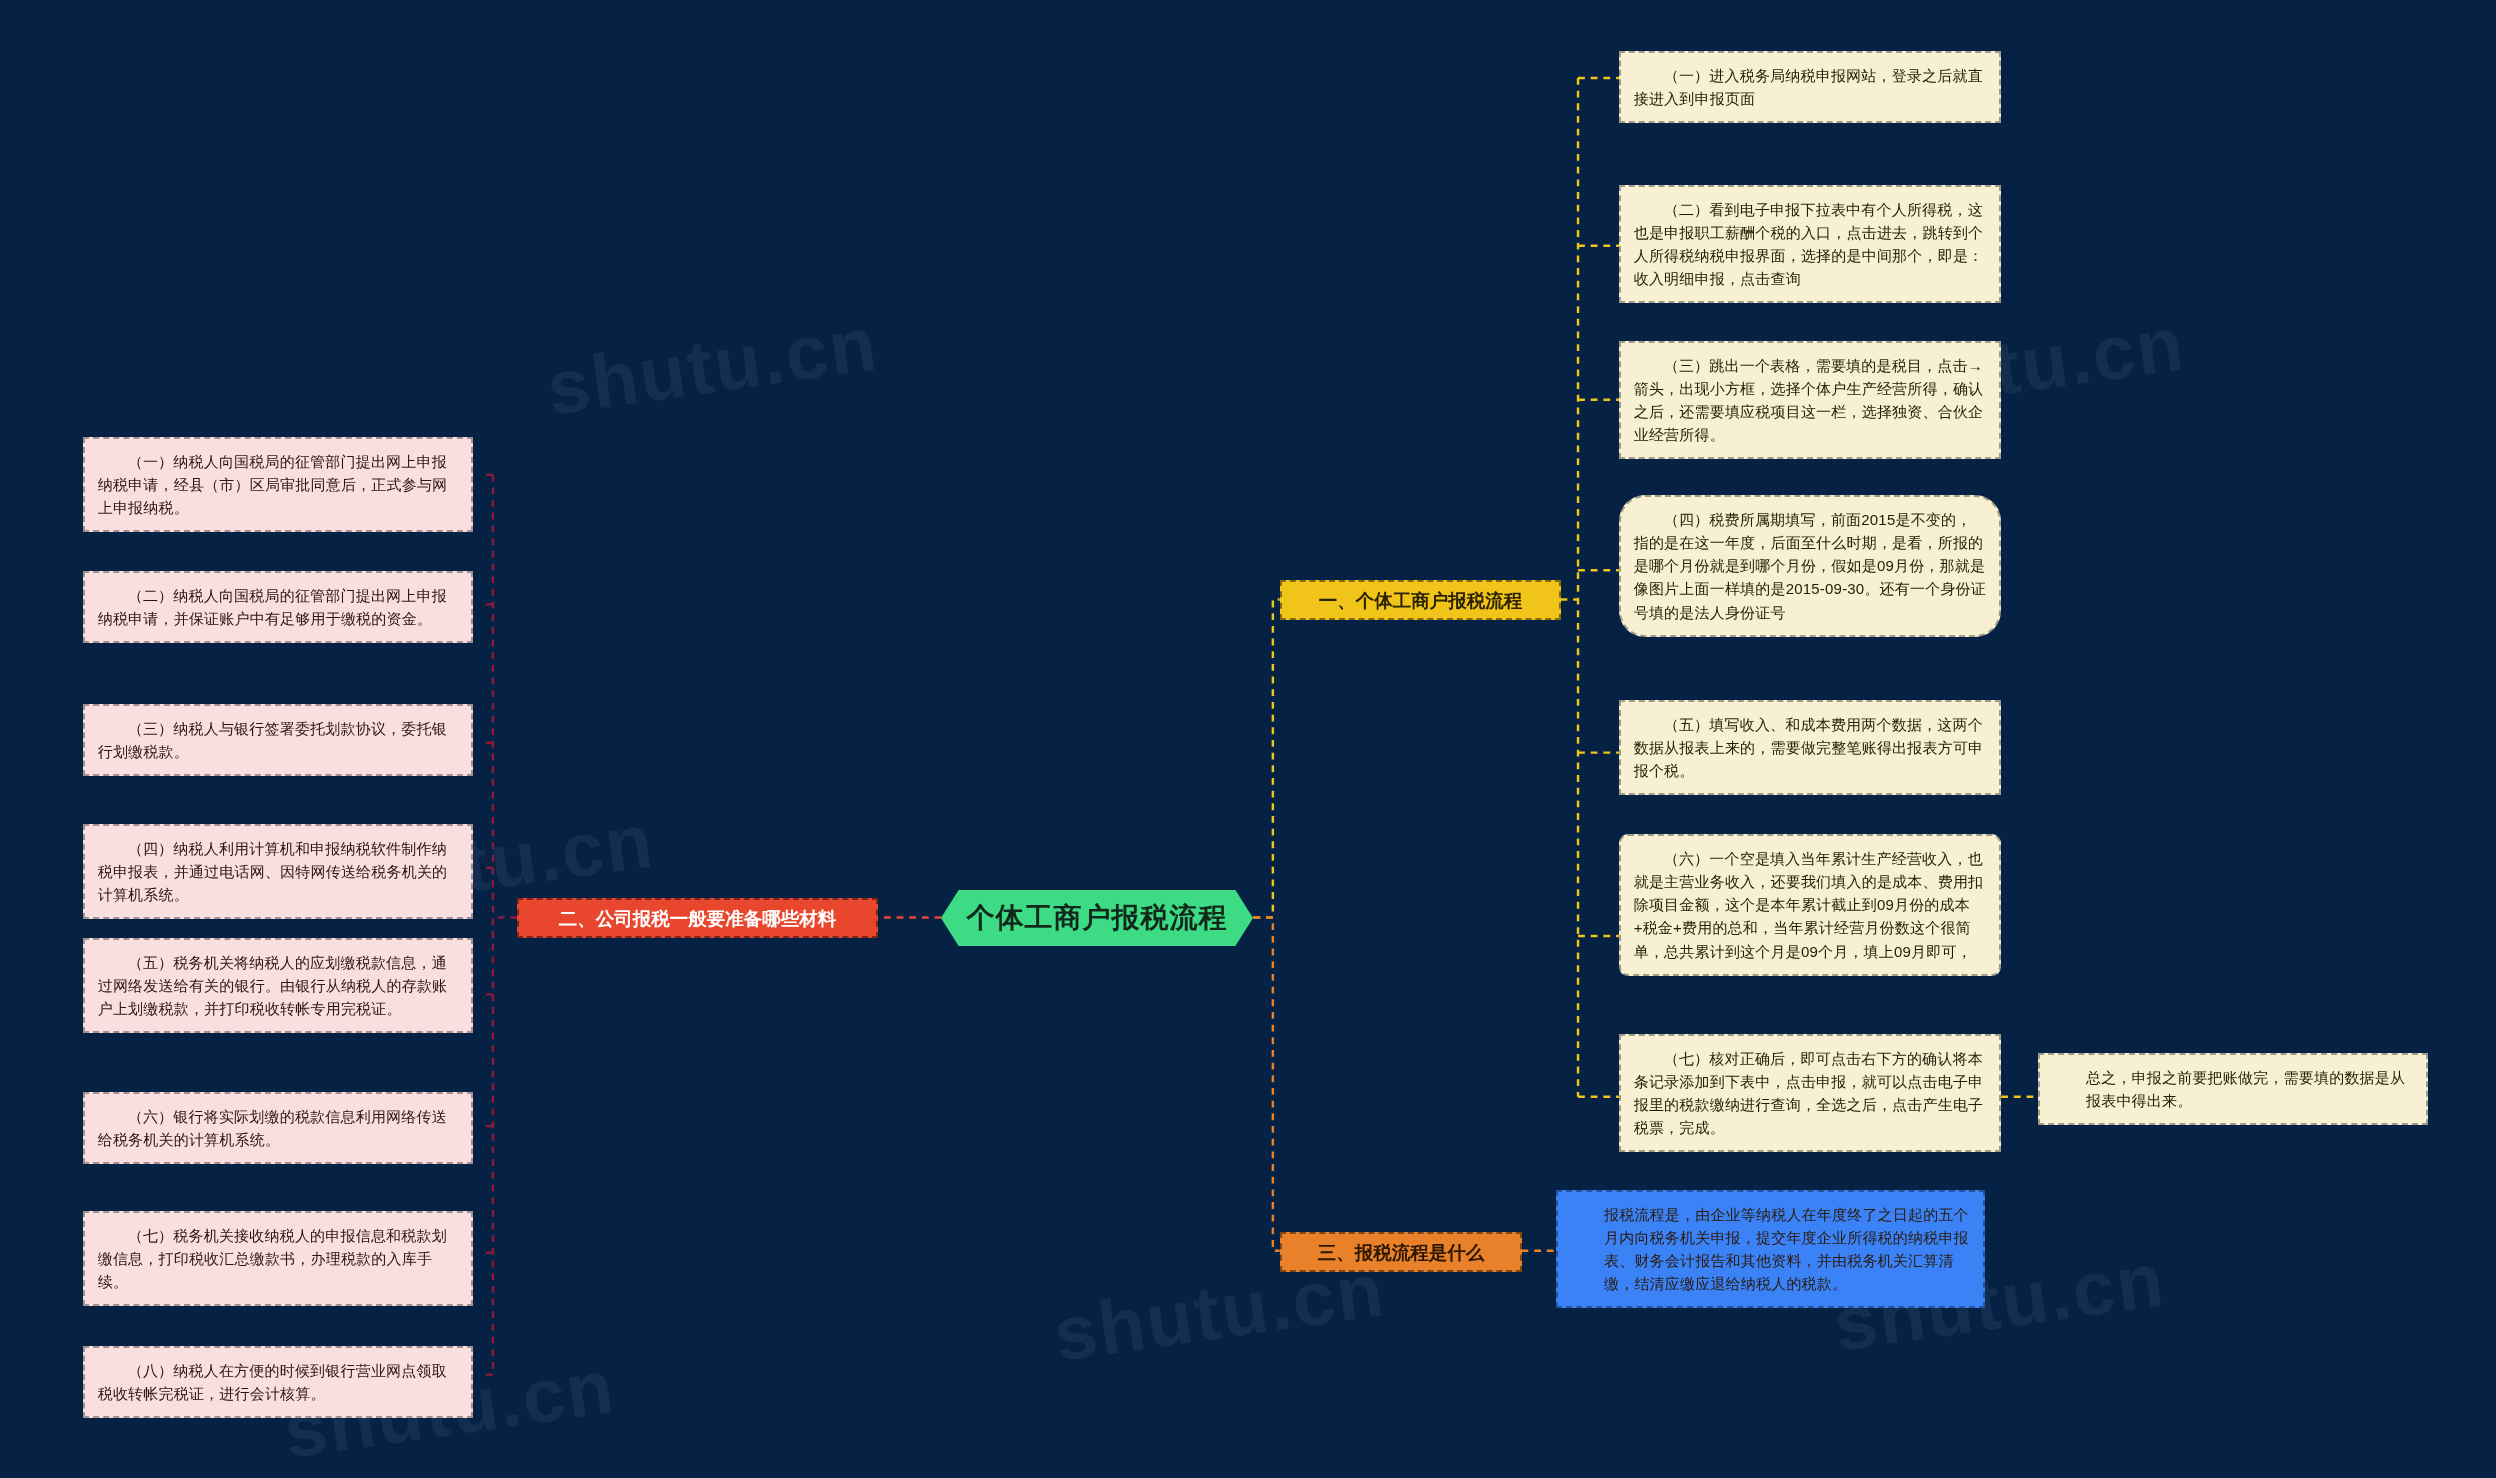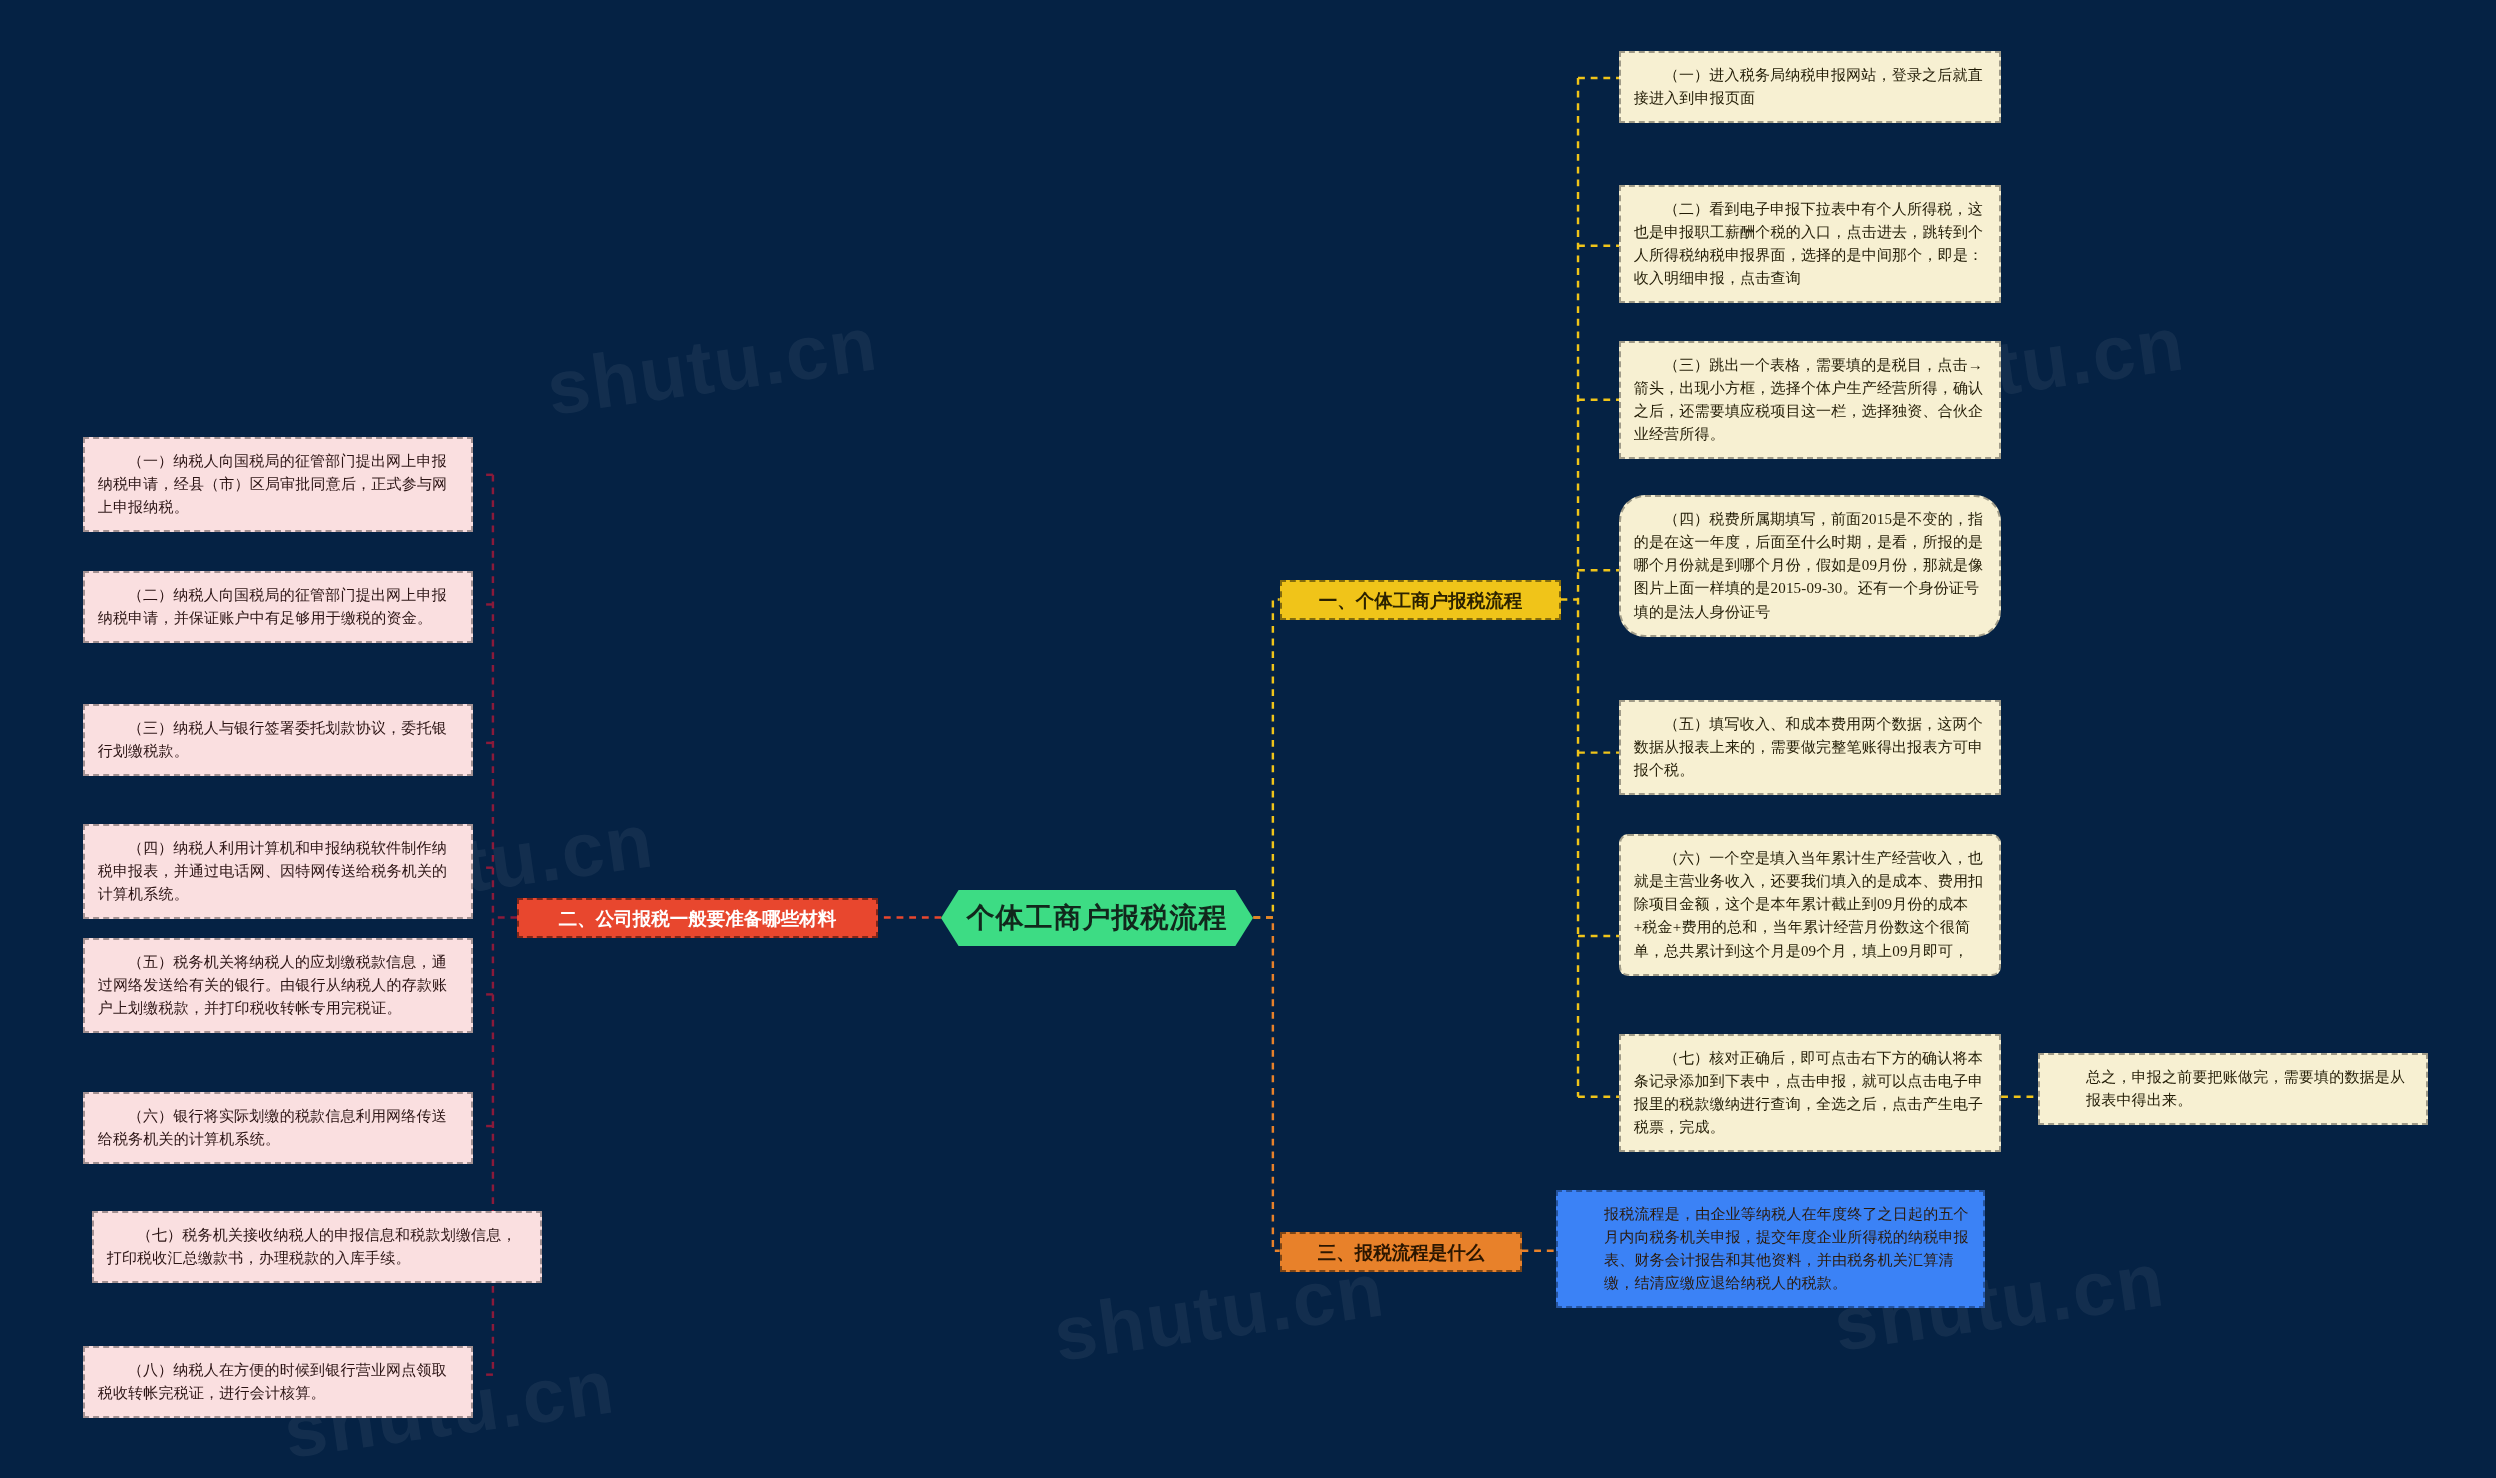--- a/index.html
+++ b/index.html
@@ -50,21 +50,20 @@
   .card{
     position:absolute;
     box-sizing:border-box;
     font-size:15px;
     line-height:1.55;
     padding:10.7px 12.7px;
     text-indent:2em;
     color:#2a1f12;
     border:2px dashed rgba(0,0,0,.35);
     letter-spacing:0.2px;
-    font-family:Liberation Serif, serif;
   }
   .card.pink{background:#fadfe0;color:#2b1414;}
   .card.cream{background:#f7f0d2;color:#221c06;}
   .card.peach{background:#3b82f6;color:#2b1a0c;}
   .card.noindent{text-indent:0;padding-left:46px;}
 </style>
 </head>
 <body style="background: rgb(5, 34, 68);">
 
 <div id="canvas">
@@ -129,19 +128,19 @@
   <div class="card cream" style="left:1619px;top:1034px;width:382px;">（七）核对正确后，即可点击右下方的确认将本条记录添加到下表中，点击申报，就可以点击电子申报里的税款缴纳进行查询，全选之后，点击产生电子税票，完成。</div>
 
   <div class="card cream noindent" style="left:2038px;top:1053px;width:390px;">总之，申报之前要把账做完，需要填的数据是从报表中得出来。</div>
 
   <div class="card pink" style="left:83px;top:437px;width:390px;">（一）纳税人向国税局的征管部门提出网上申报纳税申请，经县（市）区局审批同意后，正式参与网上申报纳税。</div>
   <div class="card pink" style="left:83px;top:571px;width:390px;">（二）纳税人向国税局的征管部门提出网上申报纳税申请，并保证账户中有足够用于缴税的资金。</div>
   <div class="card pink" style="left:83px;top:704px;width:390px;">（三）纳税人与银行签署委托划款协议，委托银行划缴税款。</div>
   <div class="card pink" style="left:83px;top:824px;width:390px;">（四）纳税人利用计算机和申报纳税软件制作纳税申报表，并通过电话网、因特网传送给税务机关的计算机系统。</div>
   <div class="card pink" style="left:83px;top:938px;width:390px;">（五）税务机关将纳税人的应划缴税款信息，通过网络发送给有关的银行。由银行从纳税人的存款账户上划缴税款，并打印税收转帐专用完税证。</div>
   <div class="card pink" style="left:83px;top:1092px;width:390px;">（六）银行将实际划缴的税款信息利用网络传送给税务机关的计算机系统。</div>
-  <div class="card pink" style="left:83px;top:1211px;width:450px;margin-left:9px;">（七）税务机关接收纳税人的申报信息和税款划缴信息，打印税收汇总缴款书，办理税款的入库手续。</div>
+  <div class="card pink" style="left:83px;top:1211px;width:390px;">（七）税务机关接收纳税人的申报信息和税款划缴信息，打印税收汇总缴款书，办理税款的入库手续。</div>
   <div class="card pink" style="left:83px;top:1346px;width:390px;">（八）纳税人在方便的时候到银行营业网点领取税收转帐完税证，进行会计核算。</div>
 
   <div class="card peach noindent" style="left:1556px;top:1190px;width:429px;">报税流程是，由企业等纳税人在年度终了之日起的五个月内向税务机关申报，提交年度企业所得税的纳税申报表、财务会计报告和其他资料，并由税务机关汇算清缴，结清应缴应退给纳税人的税款。</div>
 
 </div>
 
 
 </body></html>

